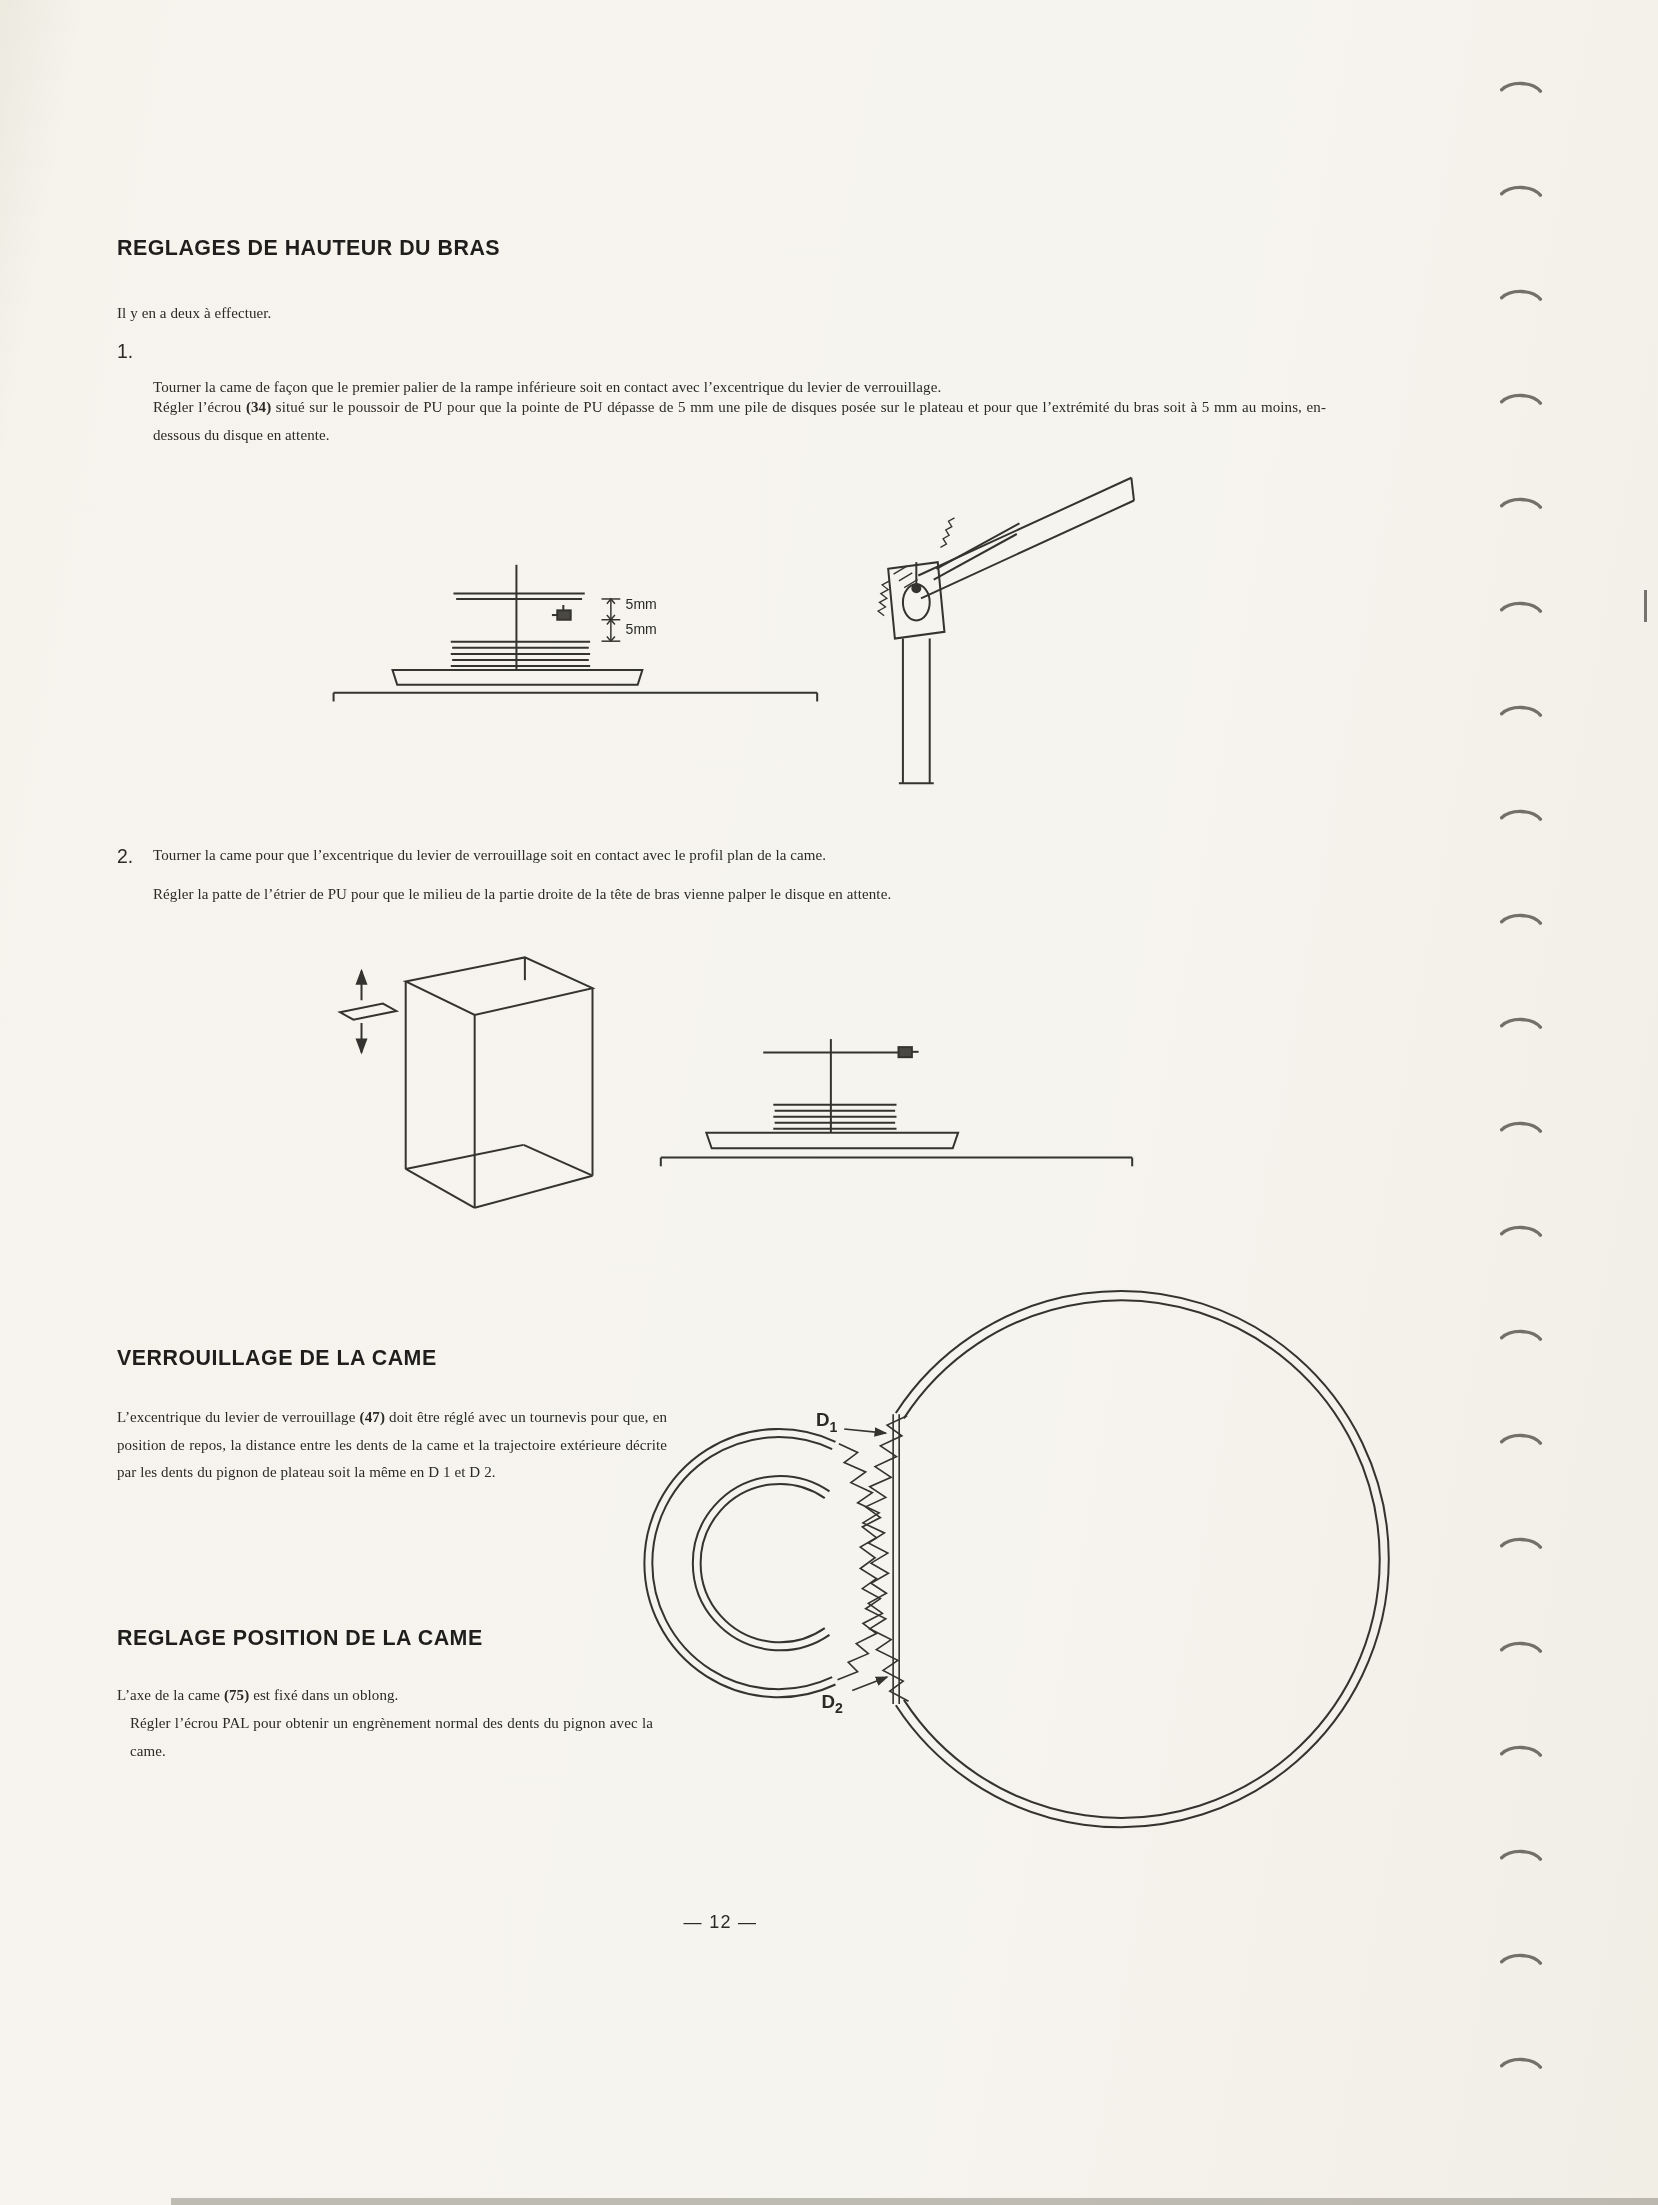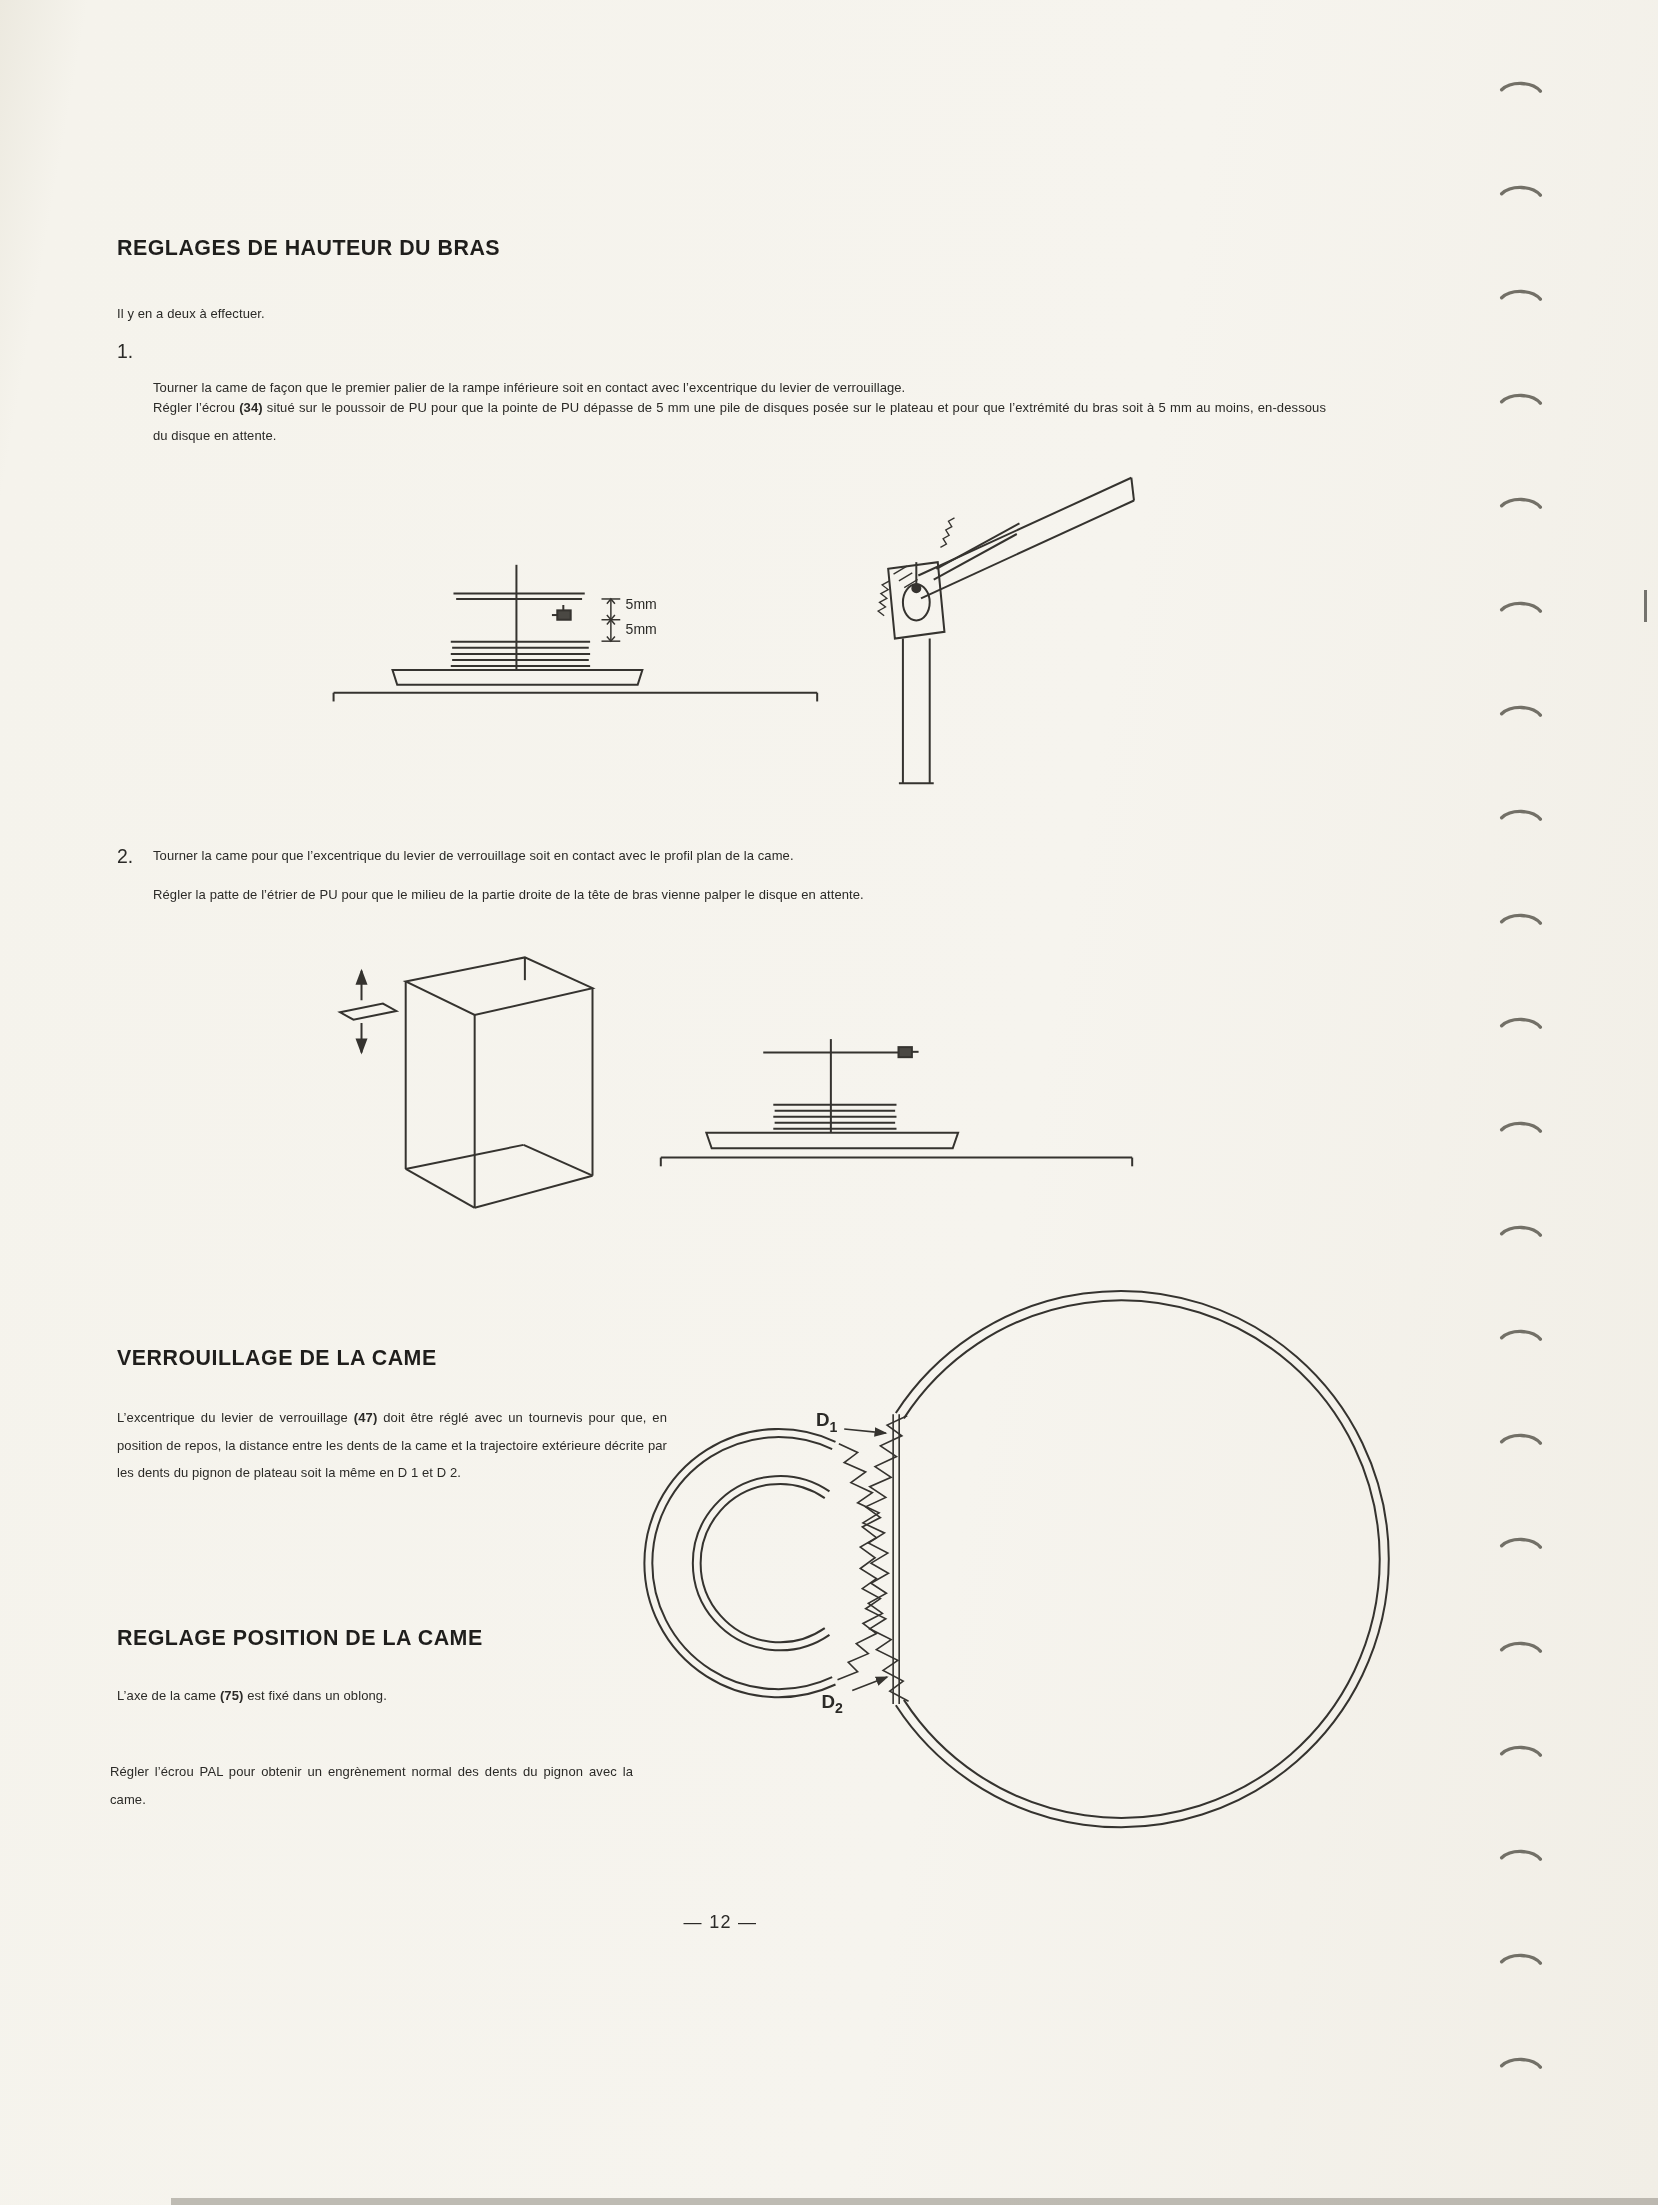--- a/index.html
+++ b/index.html
@@ -12,21 +12,21 @@
   }
   .abs{position:absolute;}
   p{margin:0;}
   .page-title{
     left:375px;top:113px;width:1072px;text-align:center;
     font-size:39px;font-weight:bold;letter-spacing:0.7px;word-spacing:23px;color:#1c1b19;
   }
   .sec-heading{
     font-size:21.4px;font-weight:bold;letter-spacing:0.5px;color:#1f1e1c;
   }
-  .body-text{font-size:13px;line-height:27.5px;letter-spacing:0.1px;}
+  .body-text{font-size:15px;line-height:27.5px;letter-spacing:0.1px;font-family:Liberation Serif, serif;}
   .just{text-align:justify;}
   .num{font-size:19.4px;line-height:27.5px;}
   .page-num{font-size:18px;letter-spacing:1.3px;text-align:center;}
   .scan-bottom{left:171px;right:0;bottom:0;height:7.4px;background:#8f8c84;opacity:.55;}
   .edge-mark{left:1644px;top:590px;width:2.7px;height:32px;background:#3f3d39;opacity:.7;}
   svg{display:block;}
   svg text{font-family:"Liberation Sans","DejaVu Sans",sans-serif;fill:#2b2a27;}
 </style>
 </head>
 <body>
@@ -142,21 +142,21 @@
     <line x1="505" y1="325" x2="1209" y2="325"></line>
     <line x1="505" y1="325" x2="505" y2="338"></line>
     <line x1="1209" y1="325" x2="1209" y2="338"></line>
   </svg>
 
   <div class="abs sec-heading" style="left:117px;top:1346px;">VERROUILLAGE DE LA CAME</div>
   <p class="abs body-text just" style="left:117px;top:1404px;width:550px;"><span>L’excentrique du levier de verrouillage </span><b>(47)</b><span> doit être réglé avec un tournevis pour que, en position de repos, la distance entre les dents de la came et la trajectoire extérieure décrite par les dents du pignon de plateau soit la même en D 1 et D 2.</span></p>
 
   <div class="abs sec-heading" style="left:117px;top:1626px;">REGLAGE POSITION DE LA CAME</div>
   <p class="abs body-text" style="left:117px;top:1682px;width:550px;"><span>L’axe de la came </span><b>(75)</b><span> est fixé dans un oblong.</span></p>
-  <p class="abs body-text just" style="left:110px;top:1710px;width:523px;margin-top:48px;">Régler l’écrou PAL pour obtenir un engrènement normal des dents du pignon avec la came.</p>
+  <p class="abs body-text just" style="left:130px;top:1710px;width:523px;">Régler l’écrou PAL pour obtenir un engrènement normal des dents du pignon avec la came.</p>
 
   <svg class="abs" style="left:623px;top:1260px;" width="791" height="617" viewBox="0 0 1180 920" stroke="#35332f" stroke-width="3" fill="none">
     <defs>
       <marker id="arrF3" markerWidth="10" markerHeight="10" refX="7" refY="3" orient="auto" markerUnits="strokeWidth">
         <path d="M0,0 L8,3 L0,6 Z" fill="#35332f" stroke="none"></path>
       </marker>
     </defs>
 
     <path d="M407,228 A400,400 0 1 1 407,664"></path>
     <path d="M419,236 A386,386 0 1 1 419,656"></path>

